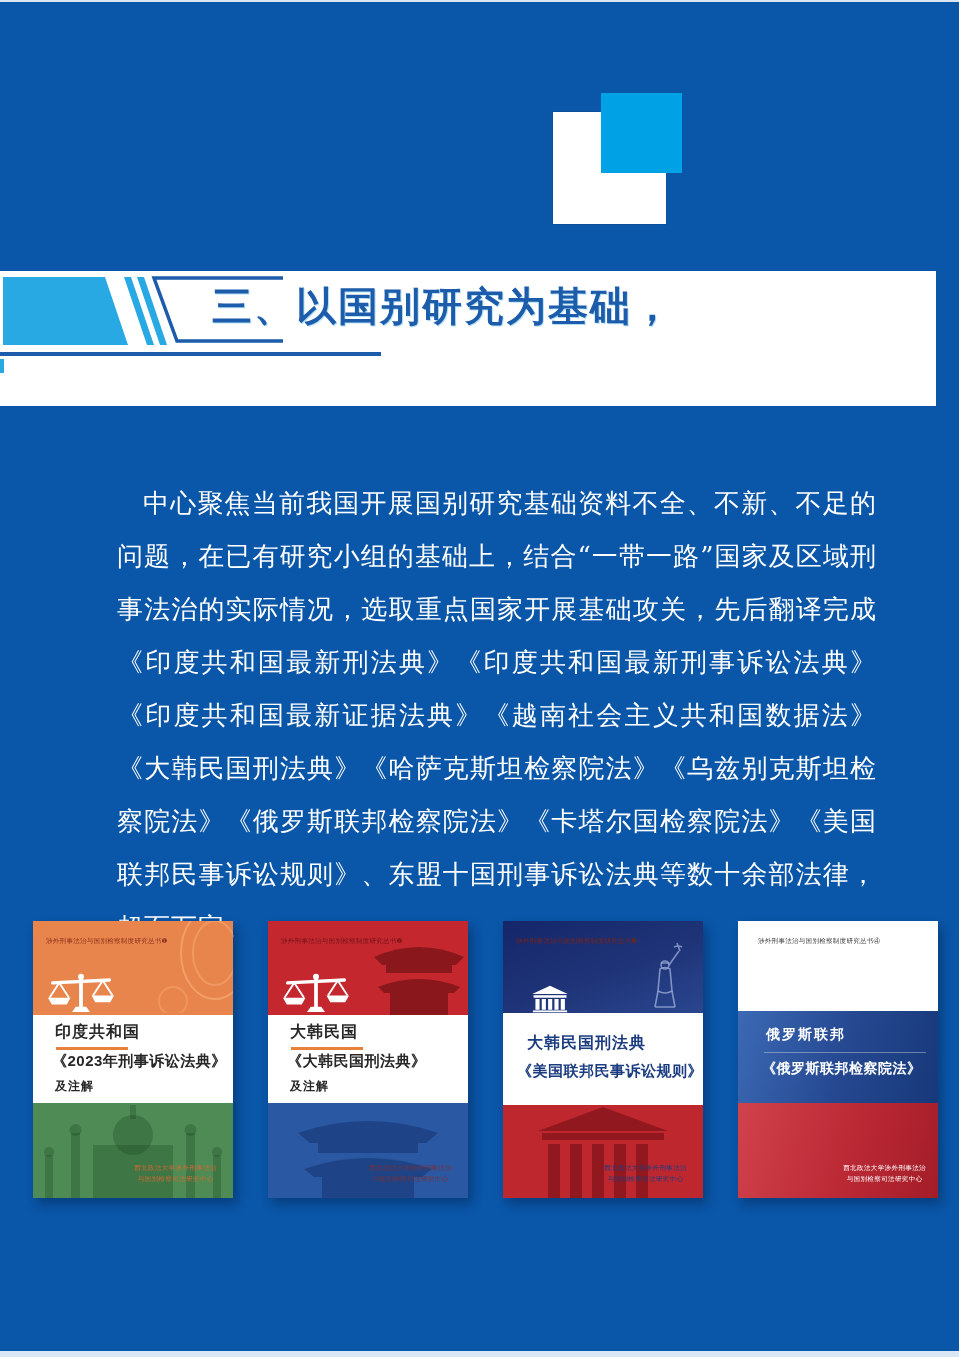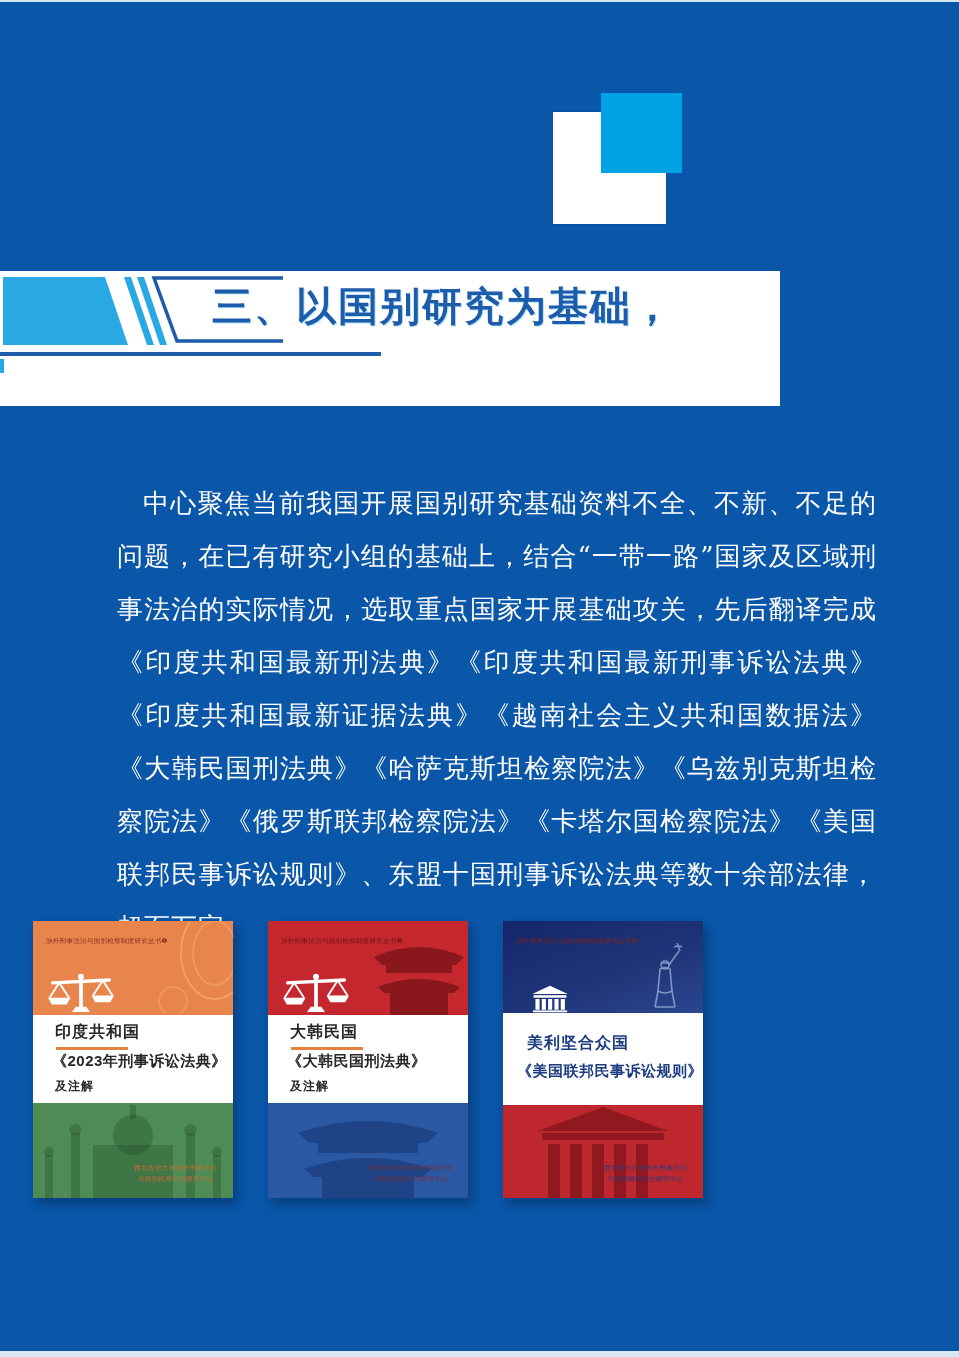--- a/index.html
+++ b/index.html
@@ -9,21 +9,21 @@
     font-family:"Liberation Sans", sans-serif;
   }
   .top-edge{position:absolute;top:0;left:0;width:100%;height:2px;background:rgba(255,255,255,.85);}
   .bottom-strip{position:absolute;bottom:0;left:0;width:100%;height:6px;background:#d9e6f4;}
 
   
   .white-square{position:absolute;left:553px;top:112px;width:113px;height:112px;background:#ffffff;box-shadow:0 0 0 1px rgba(0,0,0,.05);}
   .blue-square{position:absolute;left:601px;top:93px;width:81px;height:80px;background:#00a2e6;}
 
   
-  .banner{position:absolute;left:0;top:271px;width:780px;height:135px;background:#ffffff;}
+  .banner{position:absolute;left:0;top:271px;width:936px;height:135px;background:#ffffff;}
   .banner svg.deco{position:absolute;left:0;top:0;}
   .title-line1{
     position:absolute;left:212px;top:10px;
     font-size:40px;font-weight:bold;color:#1d5cab;letter-spacing:2px;line-height:50px;
     text-shadow:1px 1px 0 rgba(41,169,227,.35);
     white-space:nowrap;
   }
   .title-line2{
     position:absolute;right:32px;top:74px;
     font-size:40px;font-weight:bold;color:#1d5cab;letter-spacing:1px;line-height:50px;
@@ -210,38 +210,53 @@
             <rect x="7" y="21" width="6.5" height="17"></rect>
             <rect x="17" y="21" width="6.5" height="17"></rect>
             <rect x="27" y="21" width="6.5" height="17"></rect>
             <rect x="37" y="21" width="6.5" height="17"></rect>
             <rect x="47" y="21" width="6.5" height="17"></rect>
             <rect x="3" y="39" width="54" height="3"></rect>
           </g>
         </svg>
       </div>
       <div class="band" style="top:92px;height:92px;background:#ffffff;"></div>
-      <span class="country-name usa-country" style="top:112px;left:24px;">美利坚合众国</span>
+      <span class="country-name usa-country" style="top:112px;left:24px;">大韩民国刑法典</span>
       <span class="book-title usa-title" style="top:141px;left:14px;font-family:Liberation Mono, monospace;">《美国联邦民事诉讼规则》</span>
       <div class="band" style="top:184px;height:93px;background:#bf272e;">
         <svg class="silhouette" style="left:25px;bottom:0;" width="150" height="93" viewBox="0 0 150 93">
           <g fill="rgba(70,0,5,.38)">
             <polygon points="75,2 140,26 10,26"></polygon>
             <rect x="14" y="28" width="122" height="7"></rect>
             <rect x="20" y="39" width="12" height="54"></rect>
             <rect x="42" y="39" width="12" height="54"></rect>
             <rect x="64" y="39" width="12" height="54"></rect>
             <rect x="86" y="39" width="12" height="54"></rect>
             <rect x="108" y="39" width="12" height="54"></rect>
           </g>
         </svg>
         <div class="publisher" style="color:#1c3c80;">
           <div>西北政法大学涉外刑事法治</div>
           <div>与国别检察司法研究中心</div>
         </div>
       </div>
     </div>
 
+    <div class="book">
+      <div class="band" style="top:0;height:90px;background:#ffffff;">
+        <span class="series-label" style="color:#3a3a3a;left:20px;">涉外刑事法治与国别检察制度研究丛书④</span>
+      </div>
+      <div class="band" style="top:90px;height:92px;background:linear-gradient(105deg,#3c69b4 0%,#24478f 55%,#173879 100%);"></div>
+      <span class="rus-country">俄罗斯联邦</span>
+      <div class="rus-line"></div>
+      <span class="rus-title">《俄罗斯联邦检察院法》</span>
+      <div class="band" style="top:182px;height:95px;background:linear-gradient(105deg,#d0424c 0%,#bb2935 55%,#a31d28 100%);">
+        <div class="publisher" style="color:#ffffff;right:12px;">
+          <div>西北政法大学涉外刑事法治</div>
+          <div>与国别检察司法研究中心</div>
+        </div>
+      </div>
+    </div>
 
   </div>
 
   <div class="bottom-strip"></div>
 </div>
 
 </body></html>

